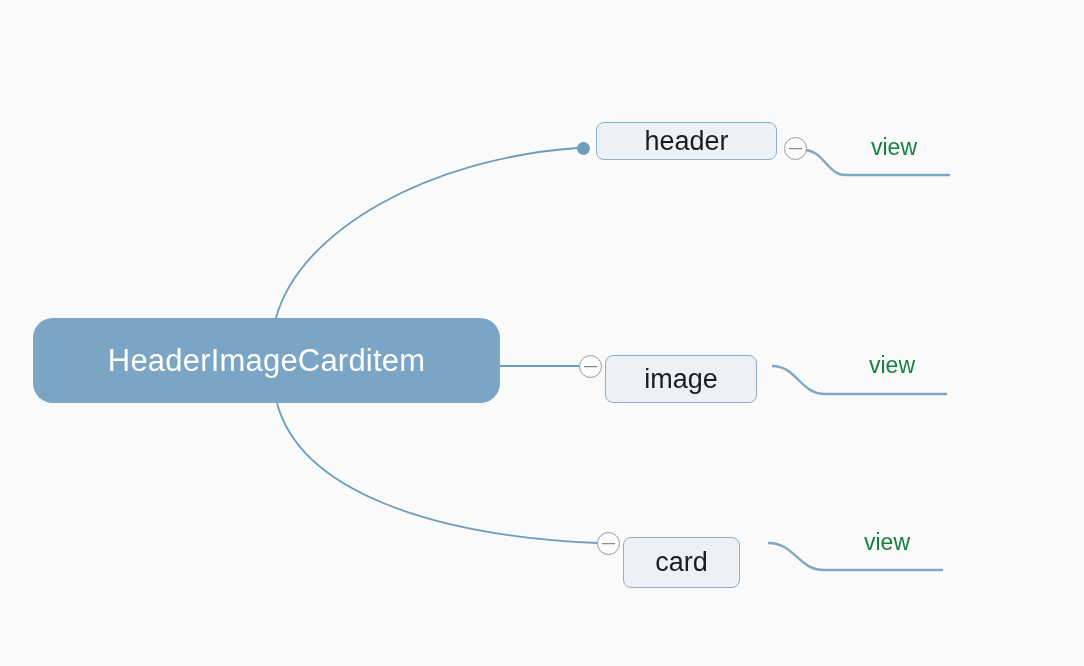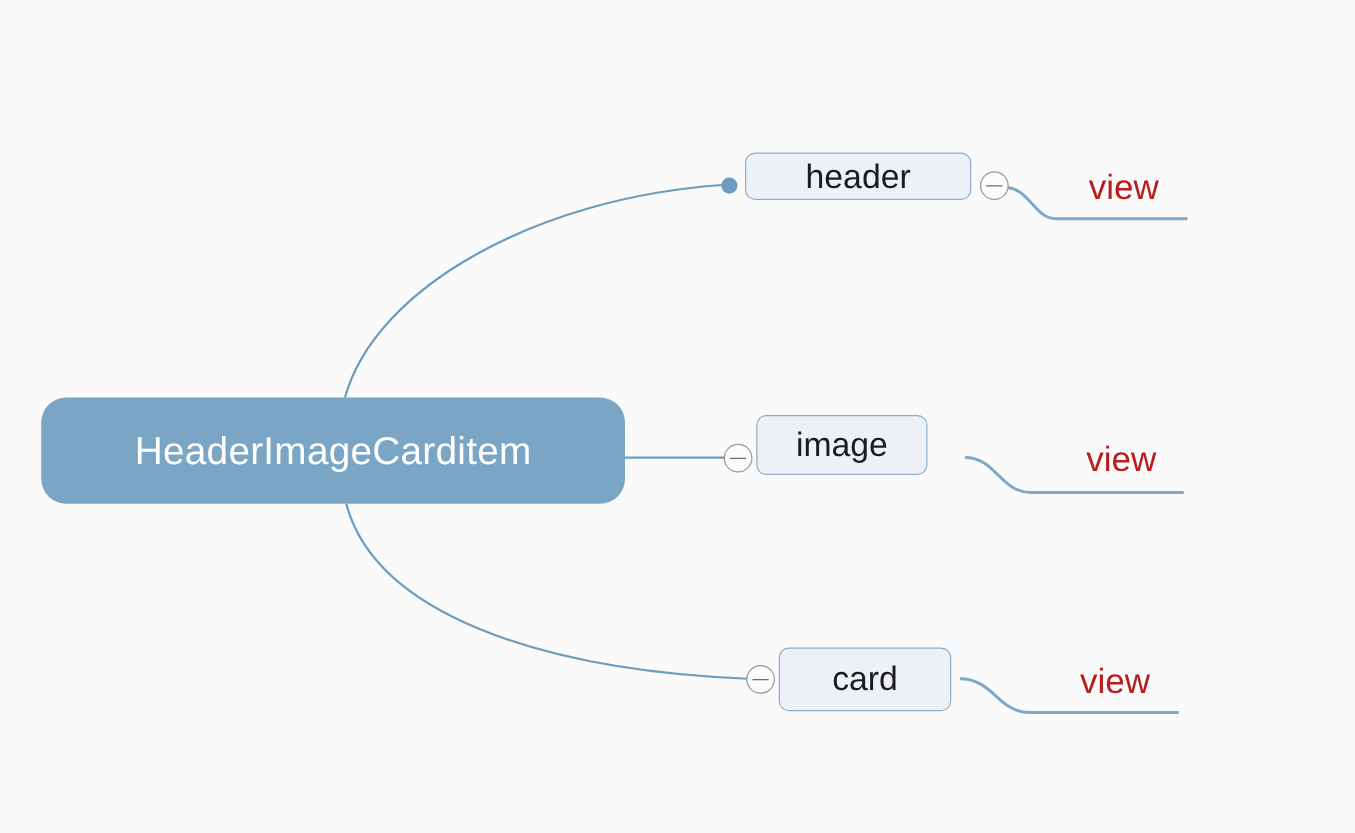--- a/index.html
+++ b/index.html
@@ -43,26 +43,26 @@
     letter-spacing: 0.2px;
   }
   .child-node {
     background: #edf1f5;
     border: 1.6px solid #8ab0cb;
     border-radius: 8px;
     color: #1c1c1c;
     font-size: 27px;
   }
   .node-header { left: 596px; top: 122px; width: 181px; height: 38px; }
-  .node-image  { left: 605px; top: 332px; width: 137px; height: 48px; }
-  .node-card   { left: 623px; top: 518px; width: 138px; height: 51px; }
+  .node-image  { left: 605px; top: 355px; width: 152px; height: 48px; }
+  .node-card   { left: 623px; top: 537px; width: 117px; height: 51px; }
   .leaf-node {
     position: absolute;
-    color: #b91c1c;
-    font-size: 28px;
+    color: #15803d;
+    font-size: 23px;
     white-space: nowrap;
   }
   .leaf-view-1 { left: 871px; top: 134px; }
   .leaf-view-2 { left: 869px; top: 352px; }
   .leaf-view-3 { left: 864px; top: 529px; }
   .collapse-icon {
     position: absolute;
     width: 23px;
     height: 23px;
     border-radius: 50%;

